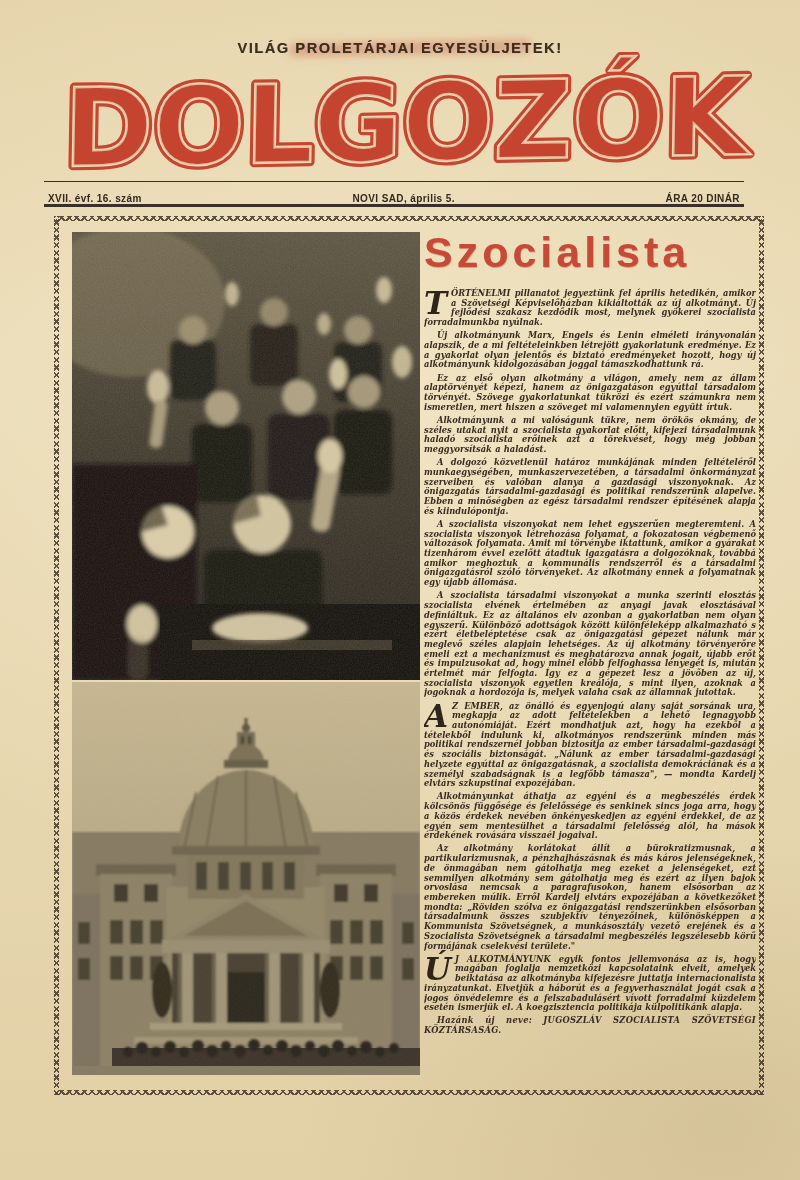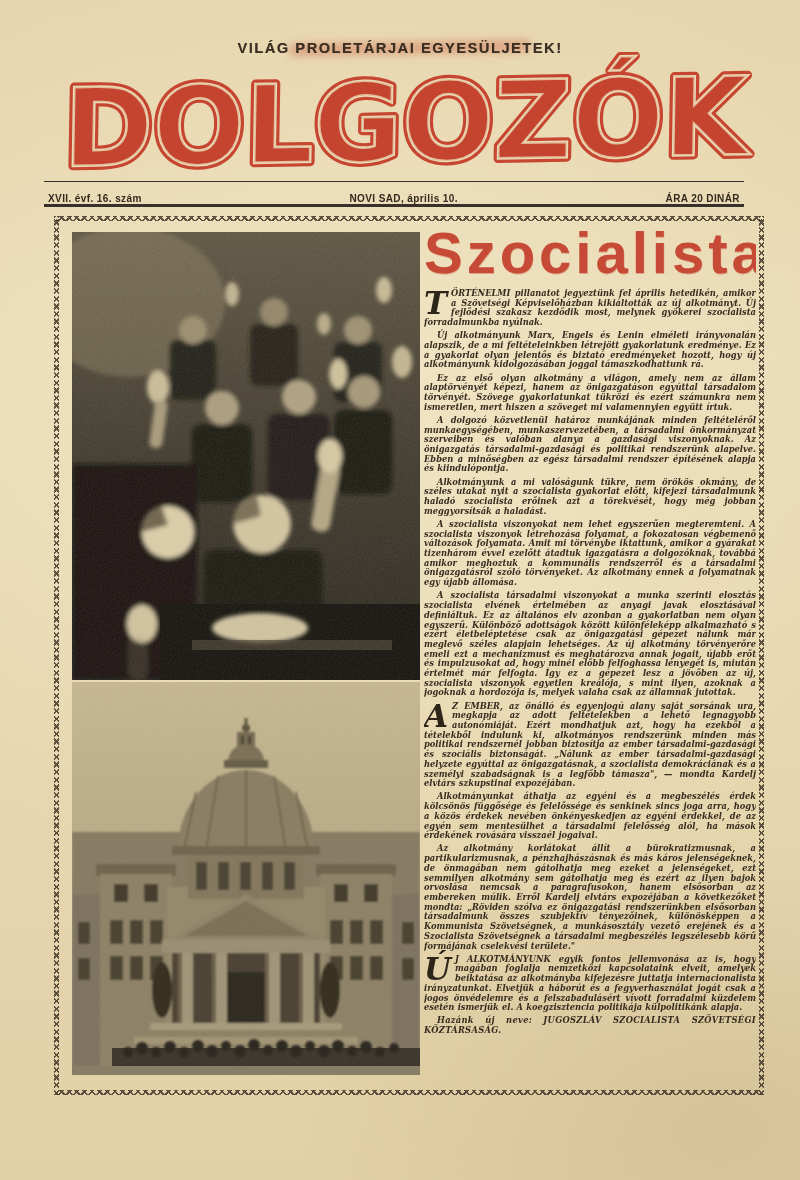--- a/index.html
+++ b/index.html
@@ -52,21 +52,21 @@
   .zz.top{top:0;} .zz.bottom{bottom:0;}
   .zzv.left{left:-2px;} .zzv.right{right:-2px;}
   
   .photoA{position:absolute;left:16px;top:16px;width:348px;height:448px;}
   .photoB{position:absolute;left:16px;top:466px;width:348px;height:393px;}
   .photoA svg,.photoB svg{display:block;width:100%;height:100%;}
   
   .article{position:absolute;left:368px;top:12px;width:332px;height:858px;overflow:hidden;}
   .headline{
     font-family:"Liberation Sans",sans-serif;font-weight:bold;
-    font-size:58px;line-height:49px;letter-spacing:4px;color:#c64a35;
+    font-size:43px;line-height:49px;letter-spacing:4px;color:#c64a35;
     margin:0 0 12px 0;text-shadow:.5px .5px 0 rgba(198,74,53,.4);
   }
   .headline div{white-space:nowrap;}
   .body-copy{
     font-family:"DejaVu Serif",serif;font-style:italic;font-weight:700;
     font-size:8.3px;line-height:1.17;color:#362b1f;text-align:justify;
     word-spacing:.4px;
   }
   .para{margin:0 0 3.5px 0;text-indent:13px;}
   .para.has-drop{text-indent:0;}
@@ -90,21 +90,21 @@
   <svg class="masthead-svg" viewBox="0 0 706 132" preserveAspectRatio="none">
     <g transform="rotate(-1 353 66) skewX(-2)">
       <text class="mh mh1" x="10" y="108" textLength="684" lengthAdjust="spacingAndGlyphs">DOLGOZÓK</text>
       <text class="mh mh2" x="10" y="108" textLength="684" lengthAdjust="spacingAndGlyphs">DOLGOZÓK</text>
       <text class="mh mh3" x="10" y="108" textLength="684" lengthAdjust="spacingAndGlyphs" opacity="0.18">DOLGOZÓK</text>
     </g>
   </svg>
 
   <div class="dateline">
     <span>XVII. évf. 16. szám</span>
-    <span>NOVI SAD, április 10.</span>
+    <span>NOVI SAD, április 5.</span>
     <span>ÁRA 20 DINÁR</span>
   </div>
 
   <div class="frame">
     <div class="zz top"></div>
     <div class="zz bottom"></div>
     <div class="zzv left"></div>
     <div class="zzv right"></div>
 
     <div class="photoA">
@@ -301,22 +301,22 @@
     </div>
 
     <div class="article">
       <h1 class="headline">
         <div>Szocialista</div>
       </h1>
       <div class="body-copy">
           <p class="para has-drop"><span class="dropcap">T</span><span class="ptext">ÖRTÉNELMI pillanatot jegyeztünk fel április hetedikén, amikor a Szövetségi Képviselőházban kikiáltották az új alkotmányt. Új fejlődési szakasz kezdődik most, melynek gyökerei szocialista forradalmunkba nyúlnak.</span></p>
           <p class="para"><span class="ptext">Új alkotmányunk Marx, Engels és Lenin elméleti irányvonalán alapszik, de a mi feltételeinkben létrejött gyakorlatunk eredménye. Ez a gyakorlat olyan jelentős és biztató eredményeket hozott, hogy új alkotmányunk kidolgozásában joggal támaszkodhattunk rá.</span></p>
           <p class="para"><span class="ptext">Ez az első olyan alkotmány a világon, amely nem az állam alaptörvényét képezi, hanem az önigazgatáson egyúttal társadalom törvényét. Szövege gyakorlatunkat tükrözi és ezért számunkra nem ismeretlen, mert hiszen a szöveget mi valamennyien együtt írtuk.</span></p>
+          <p class="para"><span class="ptext">Alkotmányunk a mi valóságunk tükre, nem örökös okmány, de széles utakat nyit a szocialista gyakorlat előtt, kifejezi társadalmunk haladó szocialista erőinek azt a törekvését, hogy még jobban meggyorsítsák a haladást.</span></p>
           <p class="para"><span class="ptext">A dolgozó közvetlenül határoz munkájának minden feltételéről munkaegységében, munkaszervezetében, a társadalmi önkormányzat szerveiben és valóban alanya a gazdasági viszonyoknak. Az önigazgatás társadalmi-gazdasági és politikai rendszerünk alapelve. Ebben a minőségben az egész társadalmi rendszer építésének alapja és kiindulópontja.</span></p>
-          <p class="para"><span class="ptext">Alkotmányunk a mi valóságunk tükre, nem örökös okmány, de széles utakat nyit a szocialista gyakorlat előtt, kifejezi társadalmunk haladó szocialista erőinek azt a törekvését, hogy még jobban meggyorsítsák a haladást.</span></p>
           <p class="para"><span class="ptext">A szocialista viszonyokat nem lehet egyszerűen megteremteni. A szocialista viszonyok létrehozása folyamat, a fokozatosan végbemenő változások folyamata. Amit mi törvénybe iktattunk, amikor a gyárakat tizenhárom évvel ezelőtt átadtuk igazgatásra a dolgozóknak, továbbá amikor meghoztuk a kommunális rendszerről és a társadalmi önigazgatásról szóló törvényeket. Az alkotmány ennek a folyamatnak egy újabb állomása.</span></p>
           <p class="para"><span class="ptext">A szocialista társadalmi viszonyokat a munka szerinti elosztás szocialista elvének értelmében az anyagi javak elosztásával definiáltuk. Ez az általános elv azonban a gyakorlatban nem olyan egyszerű. Különböző adottságok között különféleképp alkalmazható s ezért életbeléptetése csak az önigazgatási gépezet nálunk már meglevő széles alapjain lehetséges. Az új alkotmány törvényerőre emeli ezt a mechanizmust és meghatározva annak jogait, újabb erőt és impulzusokat ad, hogy minél előbb felfoghassa lényegét is, miután értelmét már felfogta. Így ez a gépezet lesz a jövőben az új, szocialista viszonyok egyetlen kreálója, s mint ilyen, azoknak a jogoknak a hordozója is, melyek valaha csak az államnak jutottak.</span></p>
           <p class="para has-drop"><span class="dropcap">A</span><span class="ptext">Z EMBER, az önálló és egyenjogú alany saját sorsának ura, megkapja az adott feltételekben a lehető legnagyobb autonómiáját. Ezért mondhatjuk azt, hogy ha ezekből a tételekből indulunk ki, alkotmányos rendszerünk minden más politikai rendszernél jobban biztosítja az ember társadalmi-gazdasági és szociális biztonságát. „Nálunk az ember társadalmi-gazdasági helyzete egyúttal az önigazgatásnak, a szocialista demokráciának és a személyi szabadságnak is a legfőbb támasza", — mondta Kardelj elvtárs szkupstinai expozéjában.</span></p>
           <p class="para"><span class="ptext">Alkotmányunkat áthatja az egyéni és a megbeszélés érdek kölcsönös függősége és felelőssége és senkinek sincs joga arra, hogy a közös érdekek nevében önkényeskedjen az egyéni érdekkel, de az egyén sem mentesülhet a társadalmi felelősség alól, ha mások érdekének rovására visszaél jogaival.</span></p>
           <p class="para"><span class="ptext">Az alkotmány korlátokat állít a bürokratizmusnak, a partikularizmusnak, a pénzhajhászásnak és más káros jelenségeknek, de önmagában nem gátolhatja meg ezeket a jelenségeket, ezt semmilyen alkotmány sem gátolhatja meg és ezért az ilyen bajok orvoslása nemcsak a paragrafusokon, hanem elsősorban az embereken múlik. Erről Kardelj elvtárs expozéjában a következőket mondta: „Röviden szólva ez önigazgatási rendszerünkben elsősorban társadalmunk összes szubjektív tényezőinek, különösképpen a Kommunista Szövetségnek, a munkásosztály vezető erejének és a Szocialista Szövetségnek a társadalmi megbeszélés legszélesebb körű formájának cselekvési területe."</span></p>
           <p class="para has-drop"><span class="dropcap">Ú</span><span class="ptext">J ALKOTMÁNYUNK egyik fontos jellemvonása az is, hogy magában foglalja nemzetközi kapcsolataink elveit, amelyek beiktatása az alkotmányba kifejezésre juttatja internacionalista irányzatunkat. Elvetjük a háborút és a fegyverhasználat jogát csak a jogos önvédelemre és a felszabadulásért vívott forradalmi küzdelem esetén ismerjük el. A koegzisztencia politikája külpolitikánk alapja.</span></p>
           <p class="para p-bold"><span class="ptext">Hazánk új neve: JUGOSZLÁV SZOCIALISTA SZÖVETSÉGI KÖZTÁRSASÁG.</span></p>
         </div>
     </div>
   </div>

